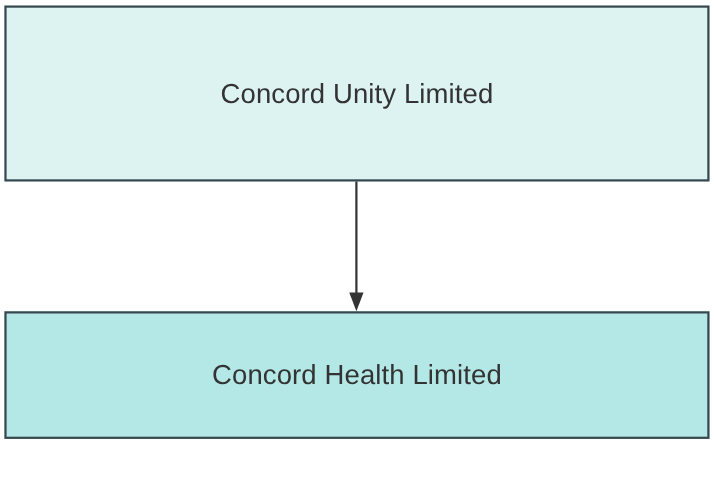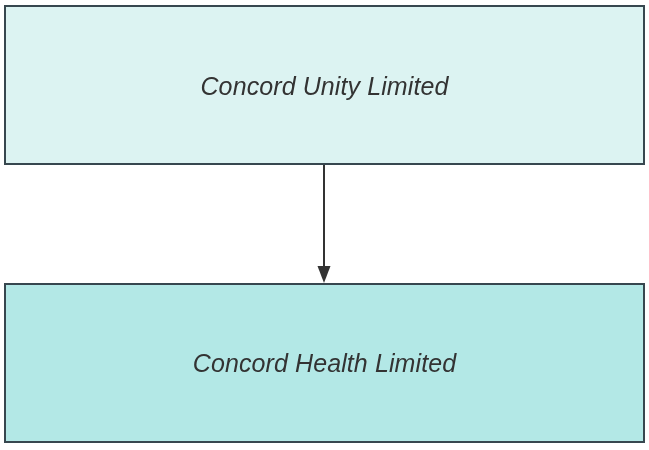--- a/index.html
+++ b/index.html
@@ -19,21 +19,20 @@
     height: 450px;
     background: #ffffff;
   }
   .node {
     position: absolute;
     box-sizing: border-box;
     border: 2px solid #37474f;
     display: flex;
     align-items: center;
     justify-content: center;
-    font-style: italic;
   }
   .node-label {
     font-size: 25px;
     line-height: 1;
     color: #333333;
     letter-spacing: 0.1px;
     white-space: nowrap;
     text-align: center;
     user-select: none;
   }
@@ -45,21 +44,21 @@
     background: #dcf3f2;
   }
   #node-parent .node-label {
     position: relative;
     top: 1px;
   }
   #node-child {
     left: 4px;
     top: 283px;
     width: 641px;
-    height: 160px;
+    height: 116px;
     background: #b3e8e6;
   }
   #node-child .node-label {
     position: relative;
     top: 0px;
   }
   #edge-layer {
     position: absolute;
     left: 0;
     top: 0;

